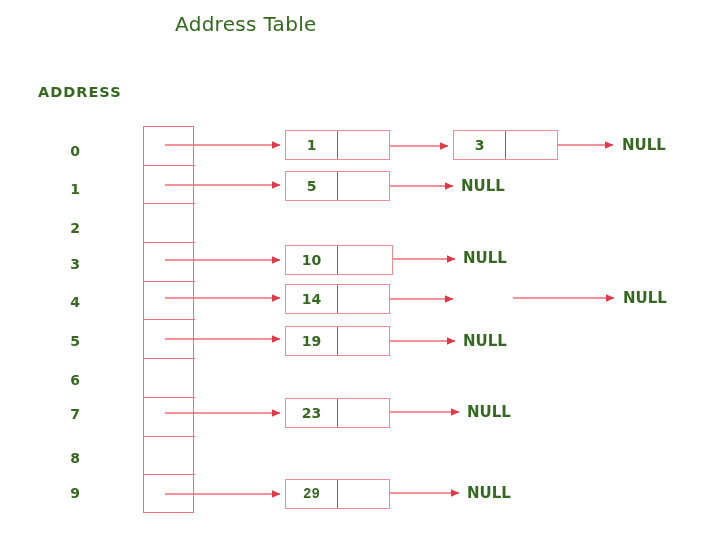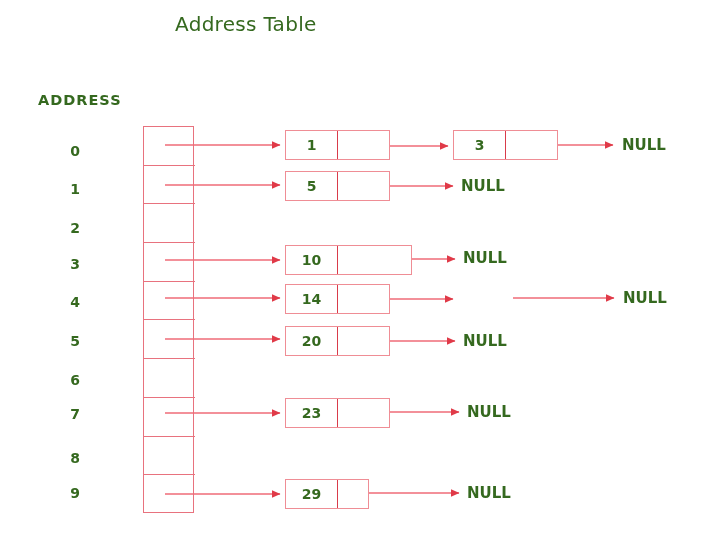--- a/index.html
+++ b/index.html
@@ -30,21 +30,21 @@
     font-size: 20px;
     font-weight: normal;
     color: #35691f;
     letter-spacing: 0.3px;
     white-space: nowrap;
   }
 
   .col-label {
     position: absolute;
     left: 38px;
-    top: 92px;
+    top: 84px;
     font-size: 14.5px;
     font-weight: bold;
     color: #35691f;
     letter-spacing: 1px;
     white-space: nowrap;
   }
 
   
   .index-label {
     position: absolute;
@@ -197,43 +197,43 @@
     <div class="cell-ptr" style="width:51px;"></div>
   </div>
   <div class="null-label" style="left:622px; top:136px;">NULL</div>
 
   <div class="node" style="left:285px; top:171px; width:105px;">
     <div class="cell-val" style="width:52px;">5</div>
     <div class="cell-ptr" style="width:51px;"></div>
   </div>
   <div class="null-label" style="left:461px; top:177px;">NULL</div>
 
-  <div class="node" style="left:285px; top:245px; width:127px;">
+  <div class="node" style="left:285px; top:245px; width:108px;">
     <div class="cell-val" style="width:52px;">10</div>
     <div class="cell-ptr" style="width:51px;"></div>
   </div>
   <div class="null-label" style="left:463px; top:249px;">NULL</div>
 
   <div class="node" style="left:285px; top:284px; width:105px;">
     <div class="cell-val" style="width:52px;">14</div>
     <div class="cell-ptr" style="width:51px;"></div>
   </div>
   <div class="null-label" style="left:623px; top:289px;">NULL</div>
 
   <div class="node" style="left:285px; top:326px; width:105px;">
-    <div class="cell-val" style="width:52px;">20</div>
+    <div class="cell-val" style="width:52px;">19</div>
     <div class="cell-ptr" style="width:51px;"></div>
   </div>
   <div class="null-label" style="left:463px; top:332px;">NULL</div>
 
   <div class="node" style="left:285px; top:398px; width:105px;">
     <div class="cell-val" style="width:52px;">23</div>
     <div class="cell-ptr" style="width:51px;"></div>
   </div>
   <div class="null-label" style="left:467px; top:403px;">NULL</div>
 
-  <div class="node" style="left:285px; top:479px; width:84px;">
+  <div class="node" style="left:285px; top:479px; width:105px;font-family:Liberation Mono, monospace;">
     <div class="cell-val" style="width:52px;">29</div>
     <div class="cell-ptr" style="width:51px;"></div>
   </div>
   <div class="null-label" style="left:467px; top:484px;">NULL</div>
 
 </div>
 
 </body></html>

